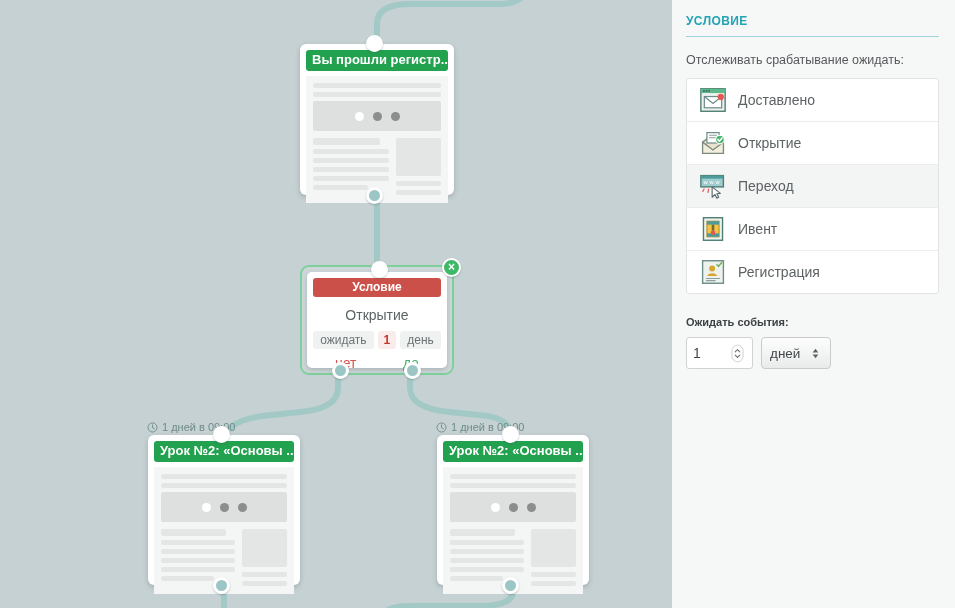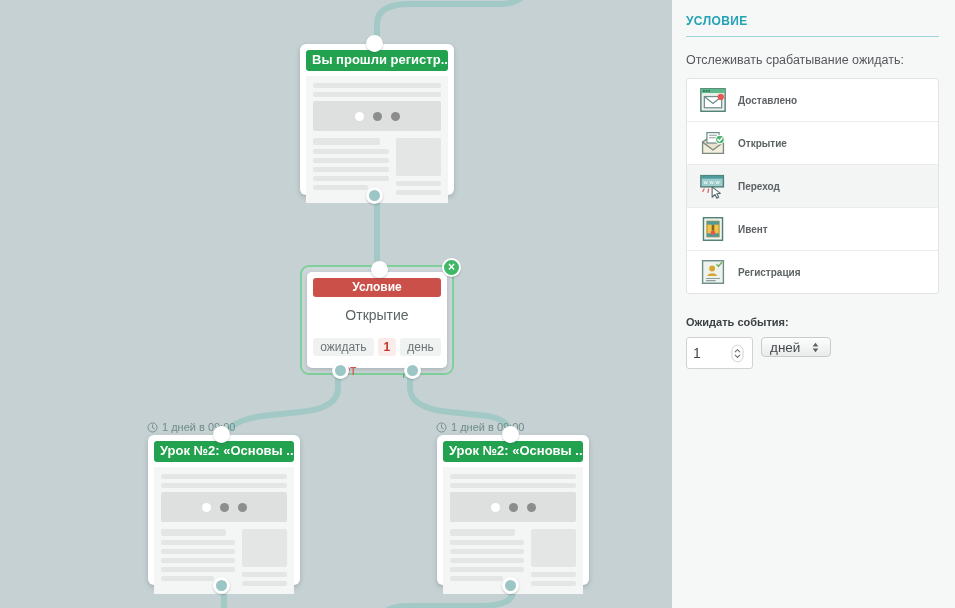--- a/index.html
+++ b/index.html
@@ -82,21 +82,21 @@
     box-shadow:0 2px 5px rgba(60,80,85,.25);
     padding:6px 6px 10px 6px;
     height:100%;
   }
   .cond-head {
     background:#cb5049; color:#fff; font-size:12px; font-weight:bold;
     text-align:center; line-height:19px; height:19px; border-radius:3px;
   }
   .cond-title { text-align:center; font-size:14px; color:#5c6466; margin-top:10px; }
   .cond-row {
-    display:flex; align-items:center; justify-content:center; gap:4px; margin-top:15px;
+    display:flex; align-items:center; justify-content:center; gap:4px; margin-top:8px;
   }
   .pill {
     background:#f0f1f1; color:#6c7476; font-size:12px;
     border-radius:3px; padding:2px 7px;
   }
   .pill.num { color:#c0392b; background:#fbecec; font-weight:bold; padding:2px 6px; }
   .cond-legend {
     display:flex; justify-content:space-between; margin-top:6px; padding:0 22px;
     font-size:14px;
   }
@@ -131,37 +131,37 @@
     background:#ffffff; border:1px solid #e2e4e4; border-radius:3px;
     overflow:hidden;
   }
   .opt {
     display:flex; align-items:center; gap:11px;
     padding:8px 12px; border-bottom:1px solid #ececec;
     cursor:pointer;
   }
   .opt:last-child { border-bottom:none; }
   .opt.hover { background:#f3f4f4; }
-  .opt-label { font-size:10px; color:#5d6264;font-weight:bold; }
+  .opt-label { font-size:14px; color:#5d6264; }
   .ico { width:28px; height:26px; flex:0 0 28px; }
 
   .wait-label { font-size:11px; font-weight:bold; color:#3d4244; margin:22px 0 9px 0; }
   .wait-row { display:flex; gap:8px; align-items:flex-start; }
   .numbox {
     width:67px; height:32px; background:#fff; border:1px solid #cfd3d4;
     border-radius:3px; display:flex; align-items:center; padding:0 6px;
     font-size:14px; color:#41474a;
   }
   .numbox input {
     border:none; outline:none; width:38px; font-size:14px; color:#41474a;
     font-family:inherit; background:transparent;
   }
   .spin { width:13px; height:19px; }
   .selbox {
-    height:20px; min-width:60px; border:1px solid #c7cbcc; border-radius:4px;
+    height:32px; min-width:60px; border:1px solid #c7cbcc; border-radius:4px;
     background:linear-gradient(#fdfdfd,#e9ebeb);
     display:flex; align-items:center; gap:9px; padding:0 8px;
     font-size:13.5px; color:#43484a;
   }
 </style>
 </head>
 <body>
 
 <div class="app">
 

